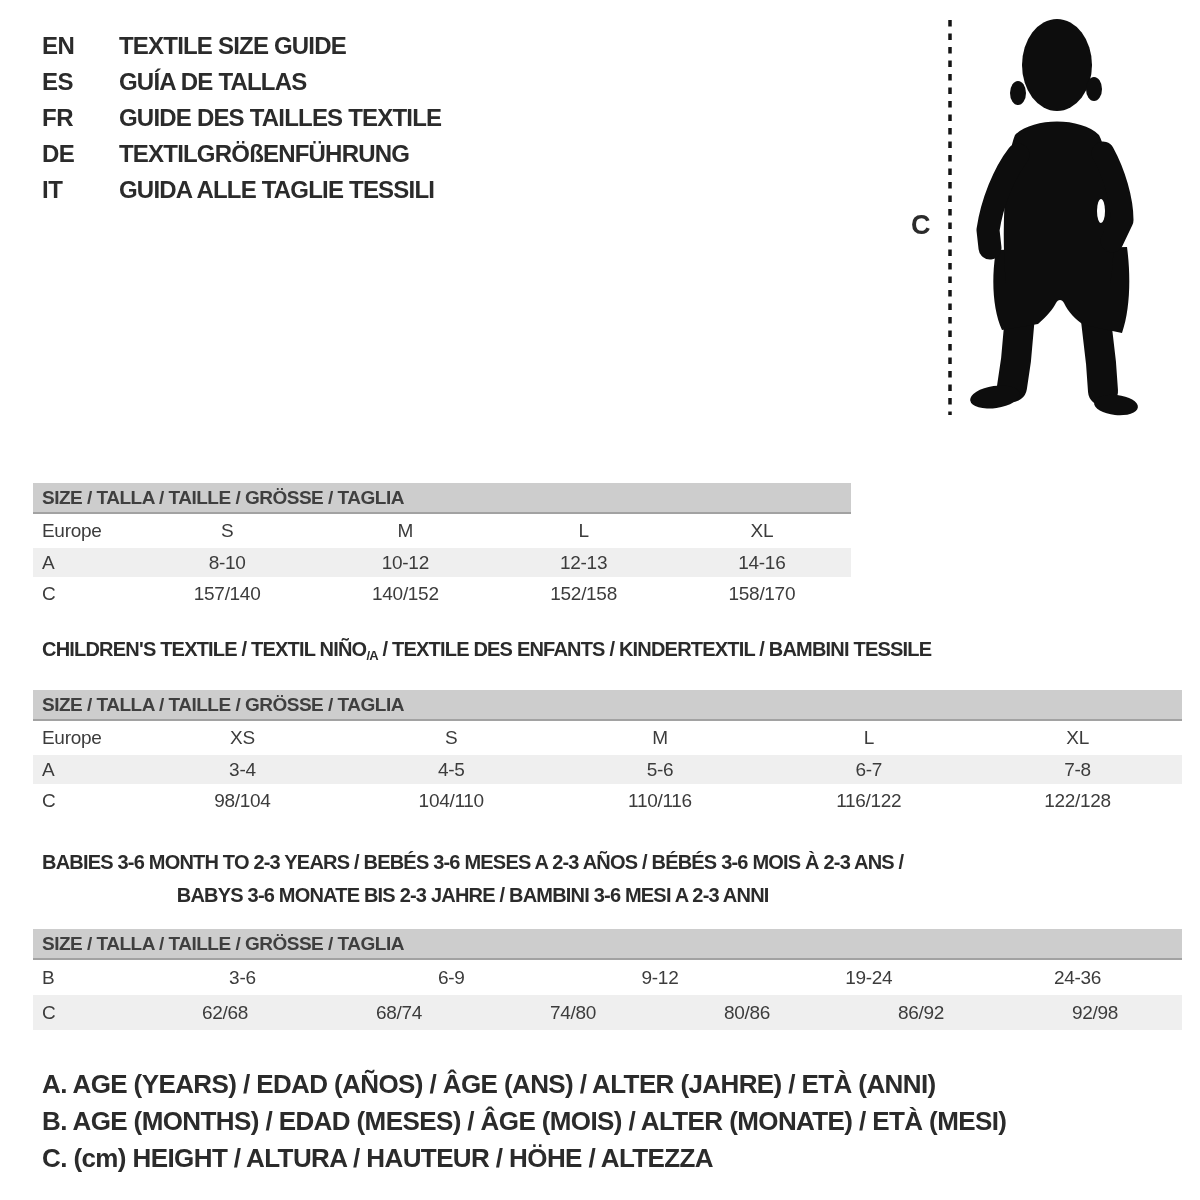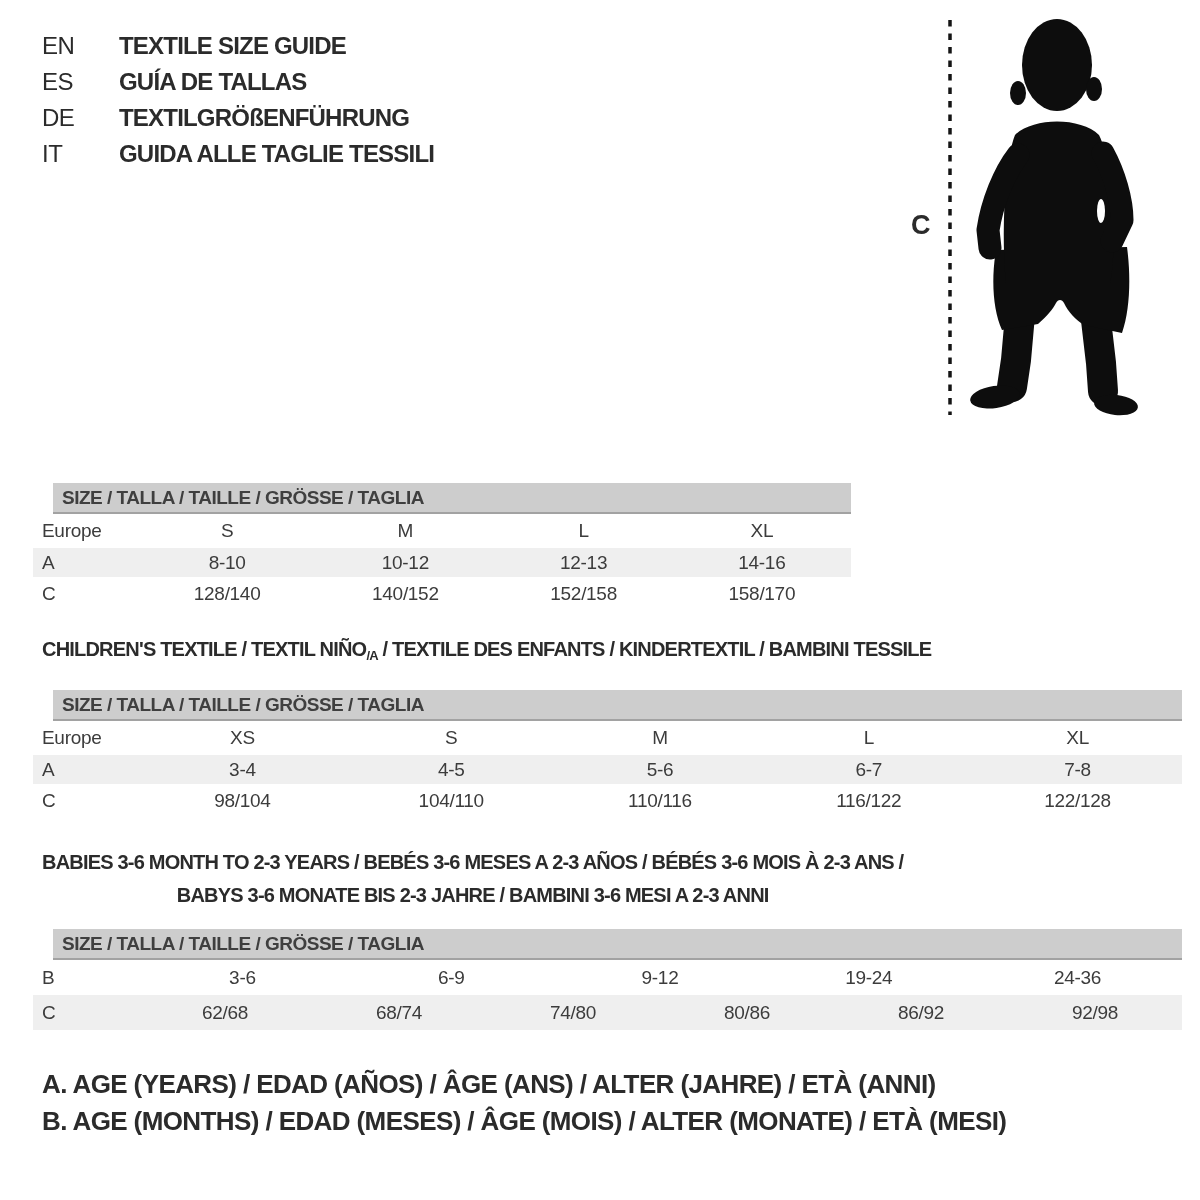--- a/index.html
+++ b/index.html
@@ -3,40 +3,40 @@
 <meta charset="utf-8">
 <style>
   html,body{margin:0;padding:0;background:#fff;}
   .page{
     position:relative;width:1200px;height:1200px;background:#fff;overflow:hidden;
     font-family:"Liberation Sans",sans-serif;color:var(--text,#2b2b2b);
   }
   
   .lang-header{position:absolute;left:42px;top:28px;}
   .lang-row{display:flex;line-height:36px;}
-  .lang-code{width:77px;font-size:24px;font-weight:400;letter-spacing:-0.5px;}
+  .lang-code{width:77px;font-size:24px;font-weight:700;letter-spacing:-0.5px;}
   .lang-title{font-size:24px;font-weight:700;letter-spacing:-0.8px;}
   
   .figure-svg{position:absolute;left:900px;top:15px;width:260px;height:405px;}
   .figure-c{position:absolute;left:911px;top:210px;font-size:27px;font-weight:700;}
   
   .section-title{position:absolute;left:42px;font-size:20px;font-weight:700;letter-spacing:-0.8px;white-space:nowrap;}
   .t-junior{top:434px;}
   .t-children{top:638px;}
   .t-babies{top:846px;line-height:33px;text-align:center;}
   .subscript{font-size:13px;vertical-align:-4px;font-weight:700;}
   
   .table{position:absolute;left:33px;}
   .table1{top:483px;width:818px;}
   .table2{top:690px;width:1149px;}
   .table3{top:929px;width:1149px;}
   .size-bar{
     height:29px;line-height:29px;background:var(--bar-gray,#cdcdcd);
     border-bottom:2px solid var(--bar-edge,#a2a2a2);
-    padding-left:9px;font-size:19px;font-weight:700;letter-spacing:-0.5px;color:#3f3f3f;margin-left:20px;
+    padding-left:9px;font-size:19px;font-weight:700;letter-spacing:-0.5px;color:#3f3f3f;
   }
   .trow{display:flex;font-size:19px;font-weight:400;letter-spacing:-0.3px;color:var(--cell-text,#3c3c3c);}
   .trow.thead{height:34px;line-height:34px;}
   .trow.r-a{height:29px;line-height:29px;}
   .trow.r-c{height:33px;line-height:33px;}
   .trow.r-b3{height:35px;line-height:35px;}
   .trow.r-c3{height:35px;line-height:35px;}
   .trow.shaded{background:var(--row-light,#efefef);}
   .tlabel{width:105px;padding-left:9px;box-sizing:border-box;}
   .tcell{flex:1;text-align:center;}
@@ -50,20 +50,24 @@
 <div class="page">
 
   <div class="lang-header">
     <div class="lang-row">
       <span class="lang-code">EN</span>
       <span class="lang-title">TEXTILE SIZE GUIDE</span>
     </div>
     <div class="lang-row">
       <span class="lang-code">ES</span>
       <span class="lang-title">GUÍA DE TALLAS</span>
+    </div>
+    <div class="lang-row">
+      <span class="lang-code">FR</span>
+      <span class="lang-title">GUIDE DES TAILLES TEXTILE</span>
     </div>
     <div class="lang-row">
       <span class="lang-code">DE</span>
       <span class="lang-title">TEXTILGRÖßENFÜHRUNG</span>
     </div>
     <div class="lang-row">
       <span class="lang-code">IT</span>
       <span class="lang-title">GUIDA ALLE TAGLIE TESSILI</span>
     </div>
   </div>
@@ -103,21 +107,21 @@
     </div>
     <div class="trow r-a shaded">
       <span class="tlabel">A</span>
       <span class="tcell">8-10</span>
       <span class="tcell">10-12</span>
       <span class="tcell">12-13</span>
       <span class="tcell">14-16</span>
     </div>
     <div class="trow r-c">
       <span class="tlabel">C</span>
-      <span class="tcell">128/140</span>
+      <span class="tcell">157/140</span>
       <span class="tcell">140/152</span>
       <span class="tcell">152/158</span>
       <span class="tcell">158/170</span>
     </div>
   </div>
 
   <div class="section-title t-children">
     <span>CHILDREN'S TEXTILE / TEXTIL NIÑO</span><span class="subscript">/A</span><span> / TEXTILE DES ENFANTS / KINDERTEXTIL / BAMBINI TESSILE</span>
   </div>
   <div class="table table2">
@@ -169,15 +173,16 @@
       <span class="tcell">74/80</span>
       <span class="tcell">80/86</span>
       <span class="tcell">86/92</span>
       <span class="tcell">92/98</span>
     </div>
   </div>
 
   <div class="legend">
     <div class="legend-line">A. AGE (YEARS) / EDAD (AÑOS) / ÂGE (ANS) / ALTER (JAHRE) / ETÀ (ANNI)</div>
     <div class="legend-line">B. AGE (MONTHS) / EDAD (MESES) / ÂGE (MOIS) / ALTER (MONATE) / ETÀ (MESI)</div>
+    <div class="legend-line">C. (cm) HEIGHT / ALTURA / HAUTEUR / HÖHE / ALTEZZA</div>
   </div>
 
 </div>
 
 </body></html>

